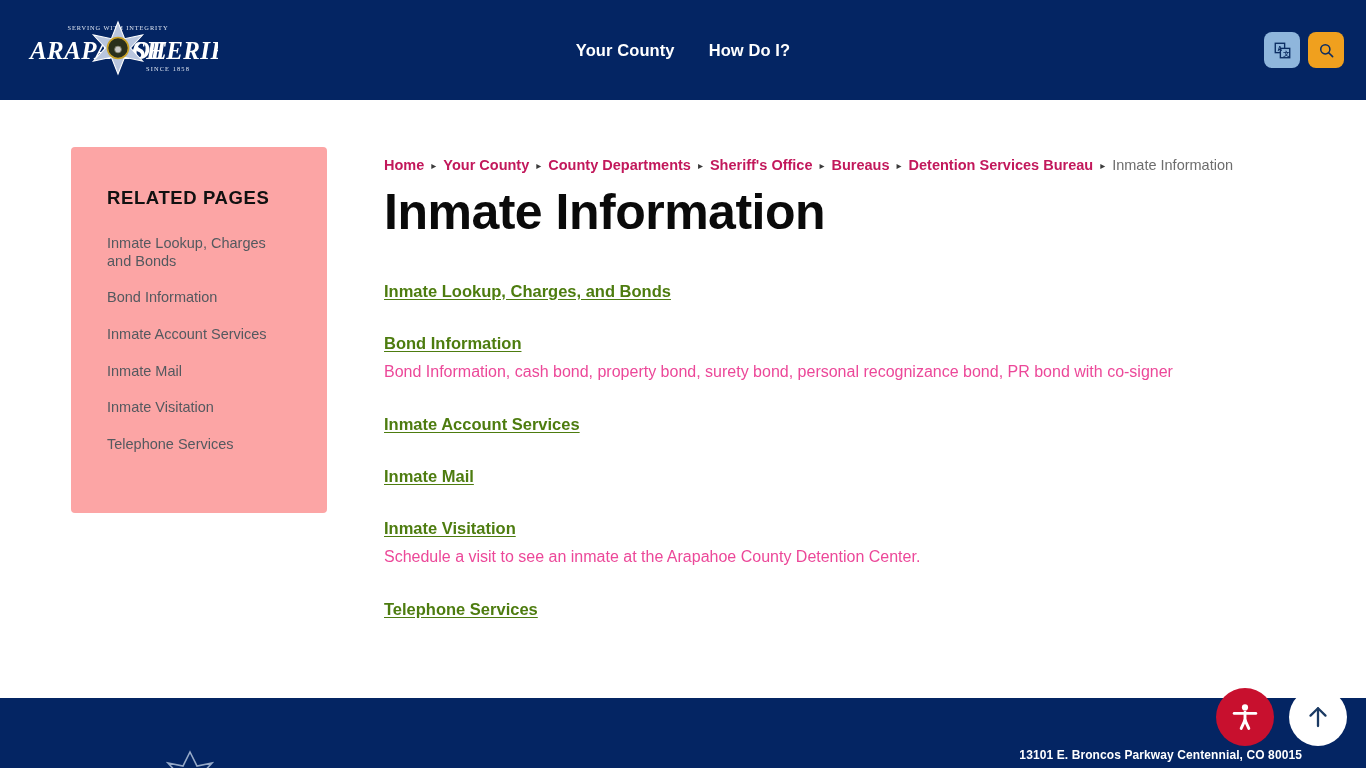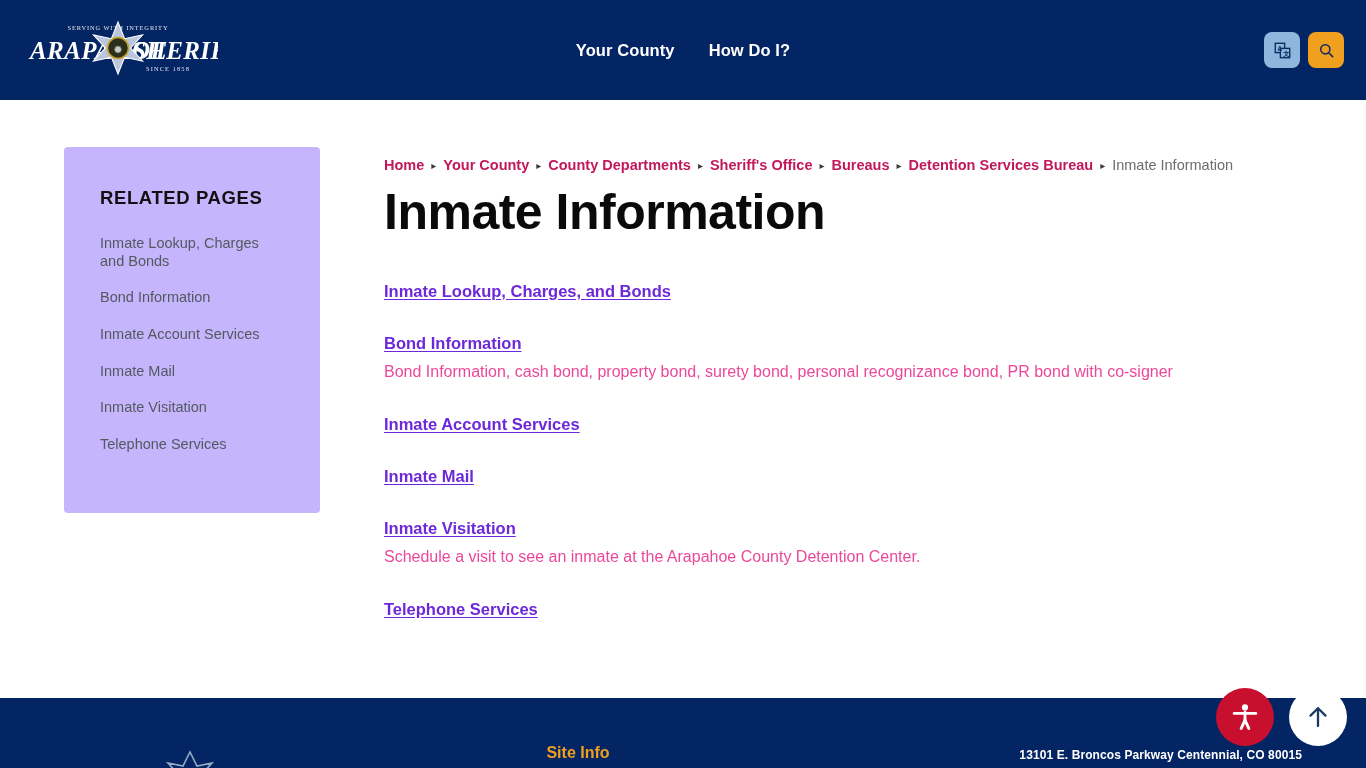--- a/index.html
+++ b/index.html
@@ -87,25 +87,25 @@
     position: absolute;
     top: 100px; left: 0;
     width: 1366px;
     height: 598px;
     background: #ffffff;
   }
 
   
   .sidebar-card {
     position: absolute;
-    left: 64px;
+    left: 71px;
     top: 47px;
     width: 256px;
     min-height: 366px;
-    background: #c4b5fd;
+    background: #fca5a5;
     border-radius: 4px;
     padding: 40px 34px 40px 36px;
   }
 
   .sidebar-title {
     font-size: 18.5px;
     font-weight: bold;
     letter-spacing: 0.6px;
     color: #111111;
     margin-bottom: 26px;
@@ -164,21 +164,21 @@
     margin-bottom: 40px;
   }
 
   .link-block { margin-bottom: 30px; }
   .link-block:last-child { margin-bottom: 0; }
 
   .content-link {
     display: inline-block;
     font-size: 16.5px;
     font-weight: bold;
-    color: #6d28d9;
+    color: #4d7c0f;
     text-decoration: underline;
     text-underline-offset: 2px;
     line-height: 22px;
   }
 
   .content-desc {
     font-size: 16px;
     line-height: 22px;
     color: #ec4899;
     margin-top: 7px;
@@ -355,21 +355,20 @@
       <a class="content-link" href="#">Telephone Services</a>
     </div>
 
   </div>
 </main>
 
 <footer class="site-footer">
   <svg class="footer-logo" viewBox="0 0 80 40">
     <polygon points="40,2 47,16 62,13 52,24 62,35 47,32 40,46 33,32 18,35 28,24 18,13 33,16" fill="none" stroke="#9db0cd" stroke-width="1.6"></polygon>
   </svg>
-  <a class="footer-siteinfo" href="#">Site Info</a>
   <div class="footer-address">13101 E. Broncos Parkway Centennial, CO 80015</div>
 </footer>
 
 <button class="a11y-btn" title="Open accessibility options">
   <svg width="30" height="30" viewBox="0 0 30 30">
     <circle cx="15" cy="5.4" r="3.1" fill="#ffffff"></circle>
     <path d="M4.2 11.4 H25.8" stroke="#ffffff" stroke-width="2.9" stroke-linecap="round"></path>
     <path d="M15 10.2 V18.6" stroke="#ffffff" stroke-width="2.9" stroke-linecap="round"></path>
     <path d="M15 18.2 L11.2 26.4" stroke="#ffffff" stroke-width="2.9" stroke-linecap="round"></path>
     <path d="M15 18.2 L18.8 26.4" stroke="#ffffff" stroke-width="2.9" stroke-linecap="round"></path>

